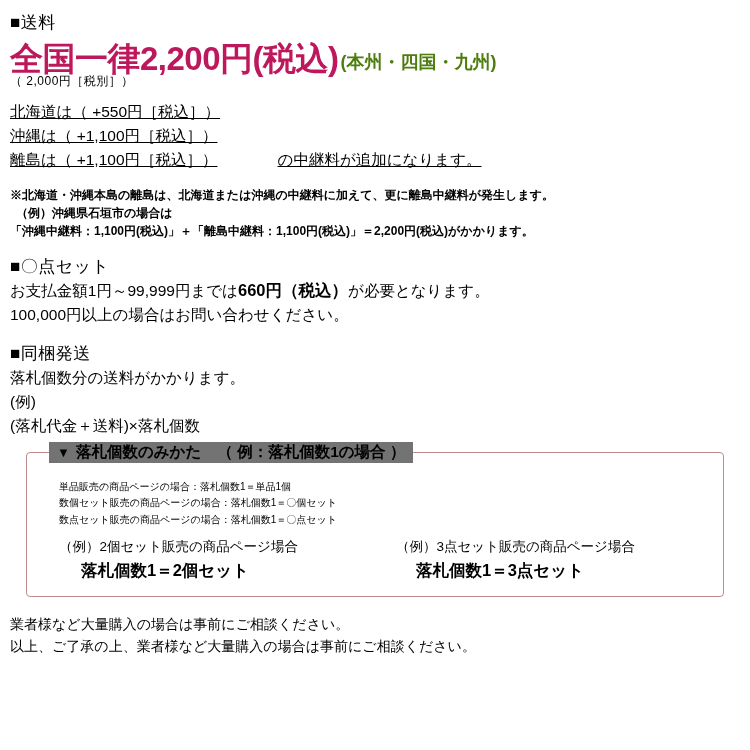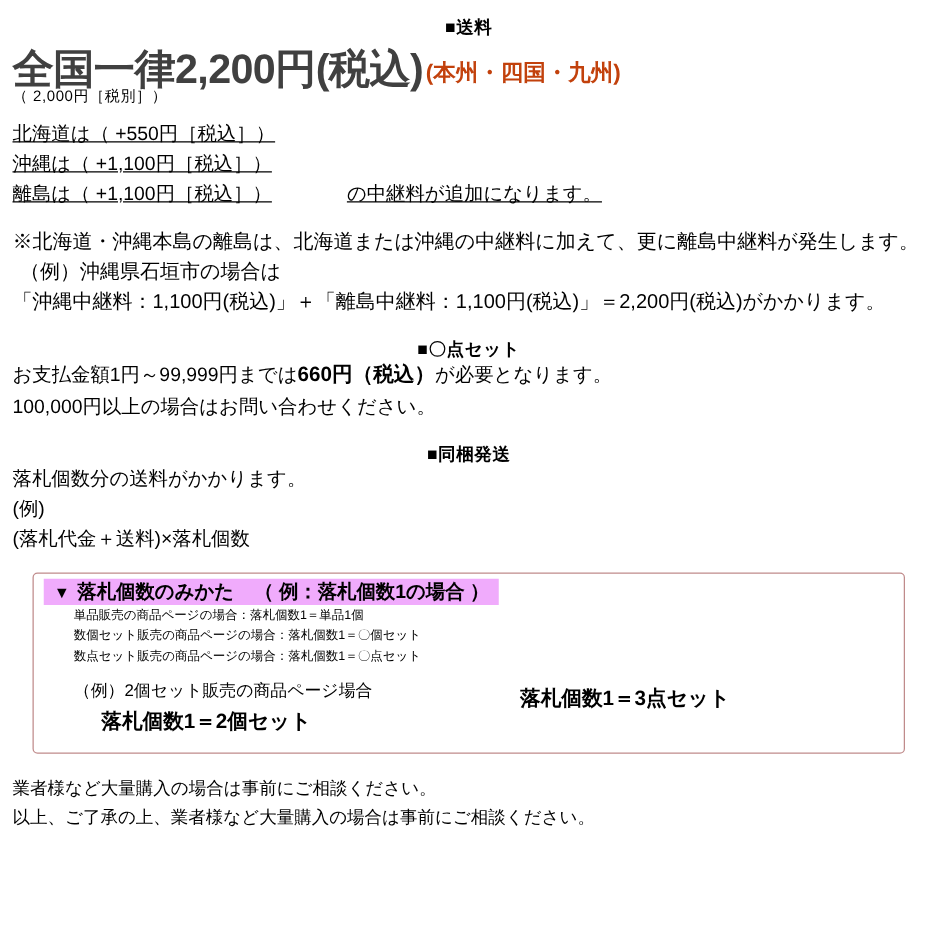--- a/index.html
+++ b/index.html
@@ -15,43 +15,42 @@
     overflow: hidden;
   }
   .page {
     position: relative;
     width: 750px;
     height: 750px;
     box-sizing: border-box;
     padding: 12px 10px 0 10px;
   }
   .section-head {
-    font-size: 14px;
-    font-weight: bold;
+    font-size: 17px;
+    font-weight: normal;
     letter-spacing: 0.5px;
     line-height: 1.3;
-    text-align: center;
   }
   .headline-row {
     margin-top: 8px;
     display: flex;
     align-items: flex-end;
   }
   .headline-main {
-    color: #404040;
+    color: #be185d;
     font-weight: bold;
     font-size: 33px;
     line-height: 1.05;
     letter-spacing: -0.5px;
     white-space: nowrap;
   }
   .headline-sub {
     font-size: 18px;
     font-weight: bold;
-    color: #c2410c;
+    color: #4d7c0f;
     padding-bottom: 3px;
     margin-left: 2px;
     white-space: nowrap;
   }
   .headline-note {
     font-size: 12px;
     color: #000;
     margin-top: -4px;
     letter-spacing: 0.5px;
   }
@@ -63,22 +62,23 @@
   .region-lines .row {
     display: flex;
     align-items: baseline;
     text-decoration: underline;
   }
   .region-lines .tail {
     margin-left: 60px;
   }
   .small-note {
     margin-top: 14px;
-    font-size: 16px;
+    font-size: 12px;
     line-height: 1.5;
+    font-weight: bold;
   }
   .small-note .indent {
     display: block;
   }
   .pad-left {
     padding-left: 6px;
   }
   .block {
     margin-top: 16px;
   }
@@ -95,27 +95,26 @@
     margin: 14px 16px 0 16px;
     border: 1.5px solid #c08b8b;
     border-radius: 4px;
     position: relative;
     padding: 26px 14px 14px 14px;
     background: #ffffff;
   }
   .panel-title {
     position: absolute;
     top: -11px;
-    left: 8px;
-    background: #f0abfc;
+    left: 22px;
+    background: #737373;
     padding: 0 8px;
     font-size: 15.5px;
     font-weight: bold;
     white-space: nowrap;
-    margin-top: 15px;
   }
   .panel-title .caret {
     font-size: 13px;
     margin-right: 6px;
   }
   .panel-title .example {
     font-weight: bold;
     margin-left: 16px;
   }
   .panel-list {
@@ -207,20 +206,21 @@
       <div>単品販売の商品ページの場合：落札個数1＝単品1個</div>
       <div>数個セット販売の商品ページの場合：落札個数1＝〇個セット</div>
       <div>数点セット販売の商品ページの場合：落札個数1＝〇点セット</div>
     </div>
     <div class="panel-examples">
       <div class="col col1">
         <div class="cap">（例）2個セット販売の商品ページ場合</div>
         <div class="val">落札個数1＝2個セット</div>
       </div>
       <div class="col col2">
+        <div class="cap">（例）3点セット販売の商品ページ場合</div>
         <div class="val">落札個数1＝3点セット</div>
       </div>
     </div>
   </div>
 
   <div class="footer">
     <div>業者様など大量購入の場合は事前にご相談ください。</div>
     <div>以上、ご了承の上、業者様など大量購入の場合は事前にご相談ください。</div>
   </div>
 

